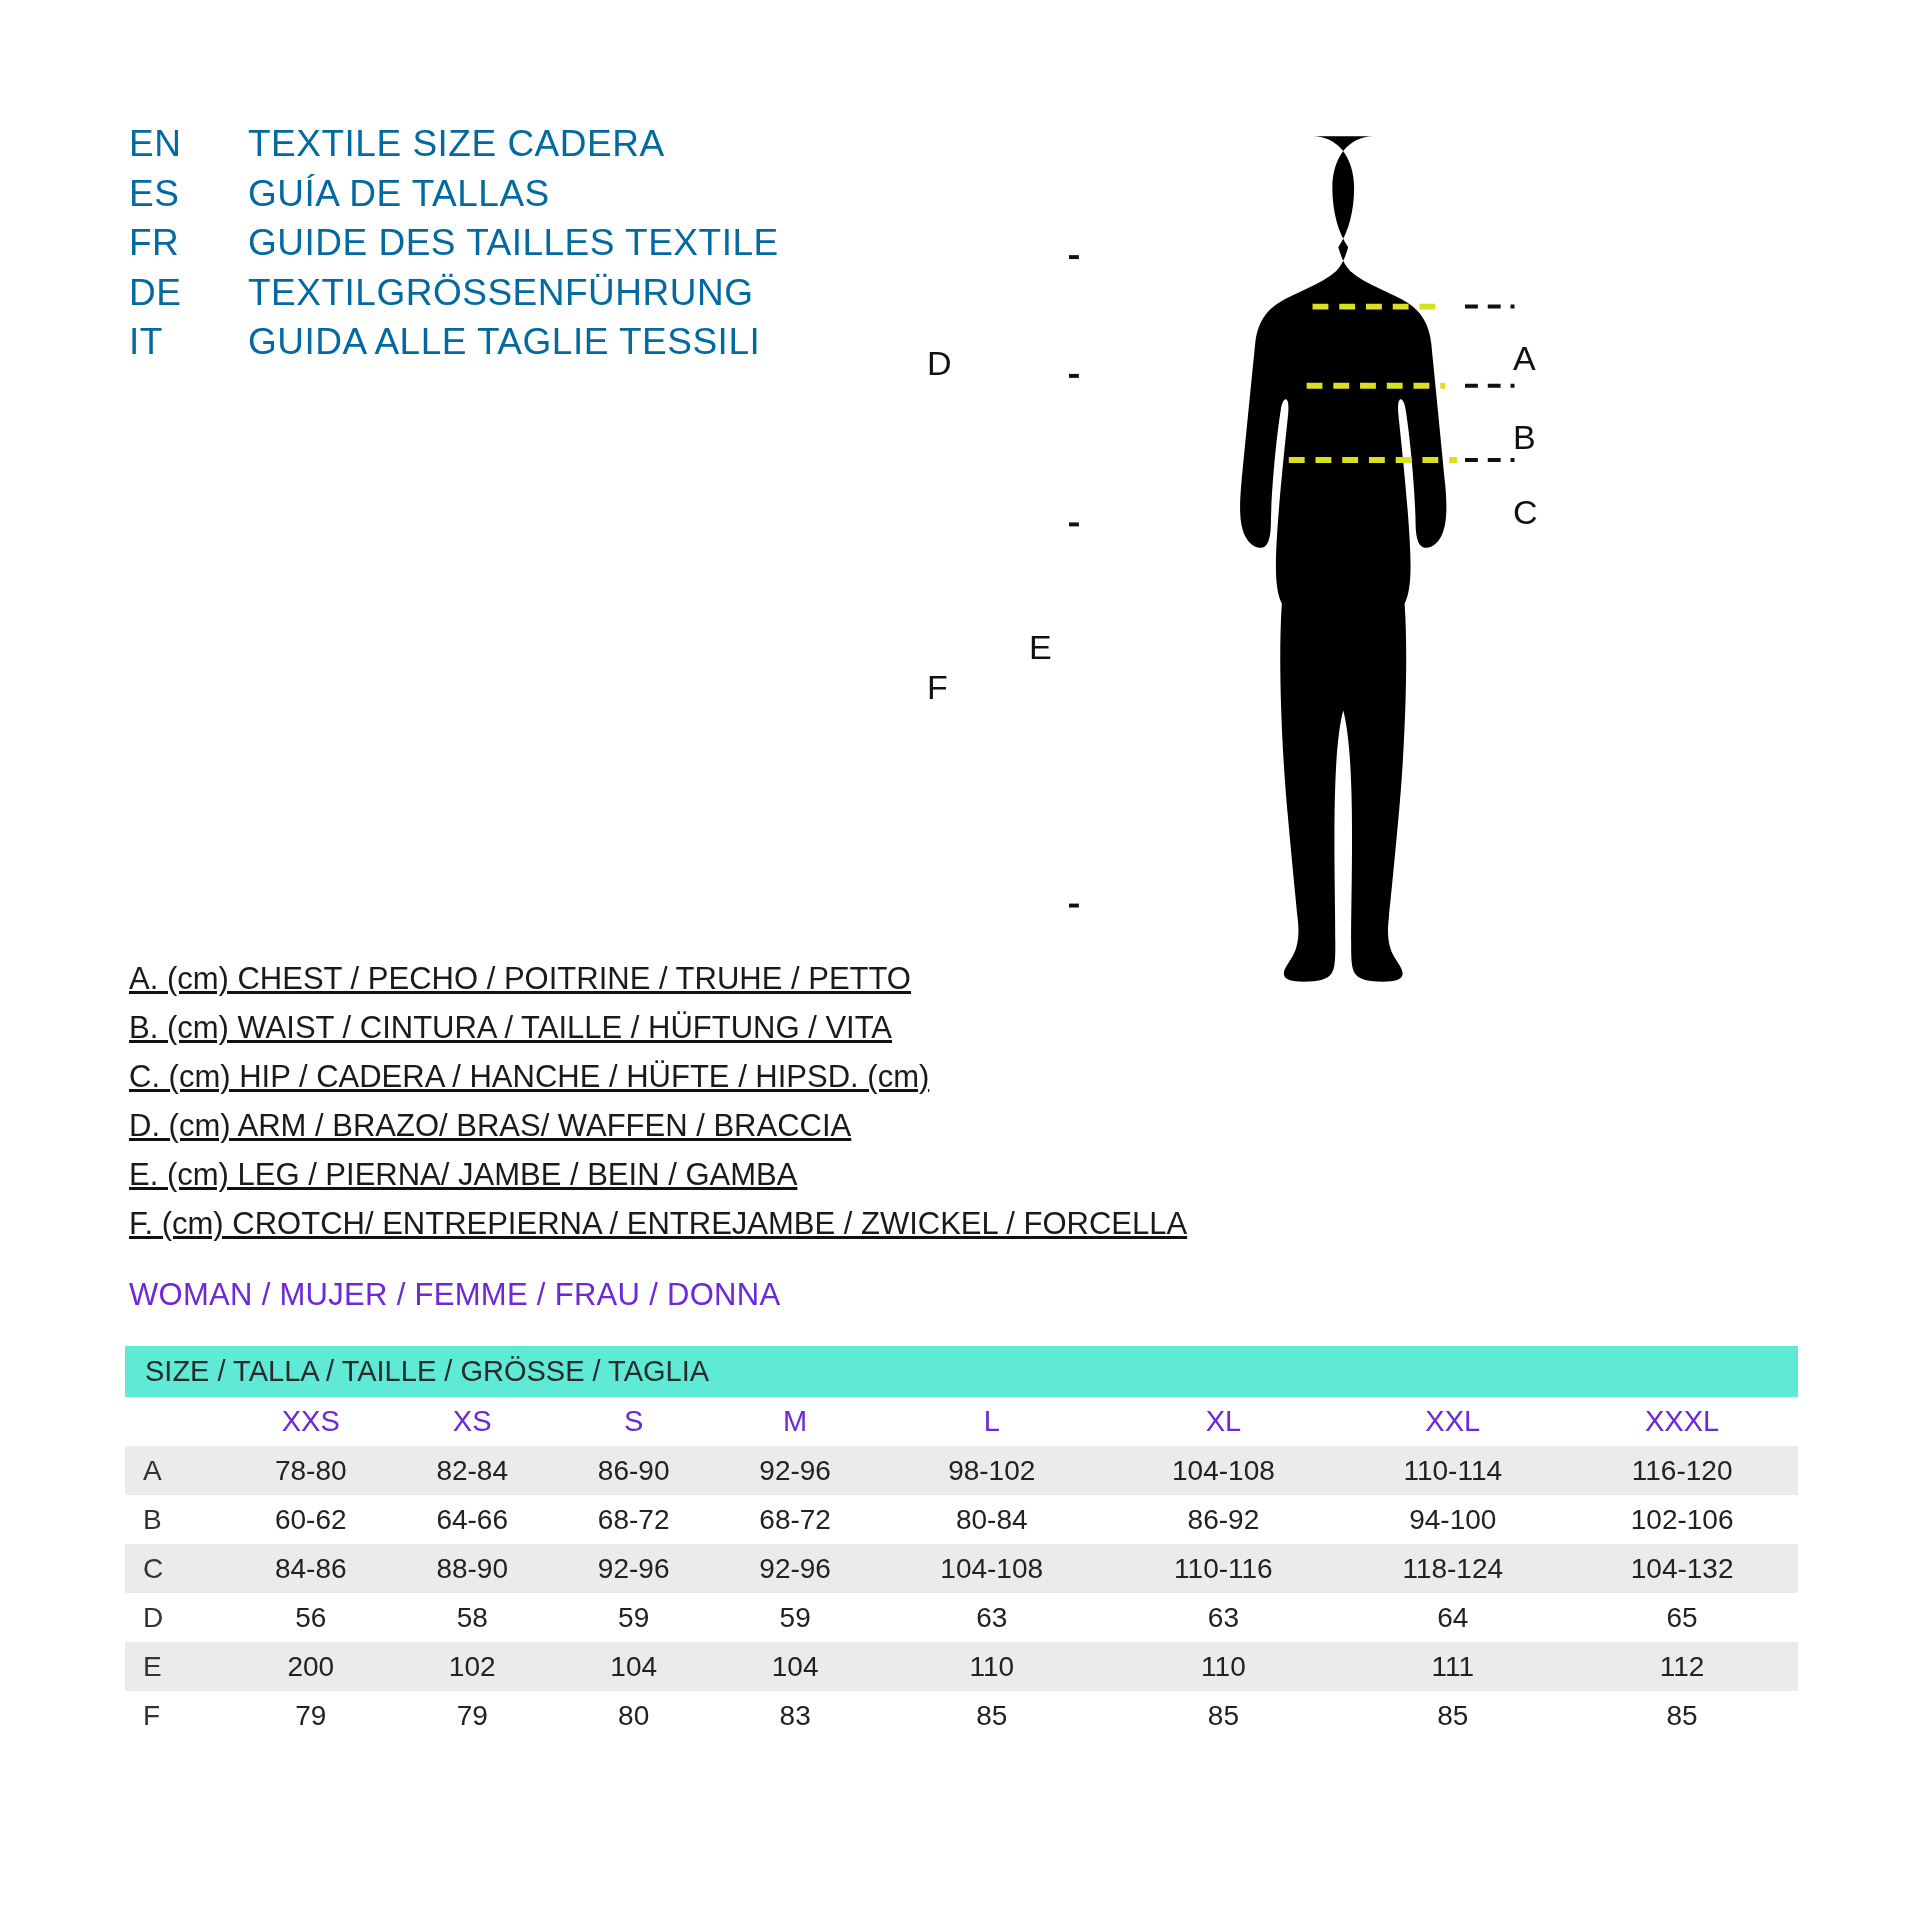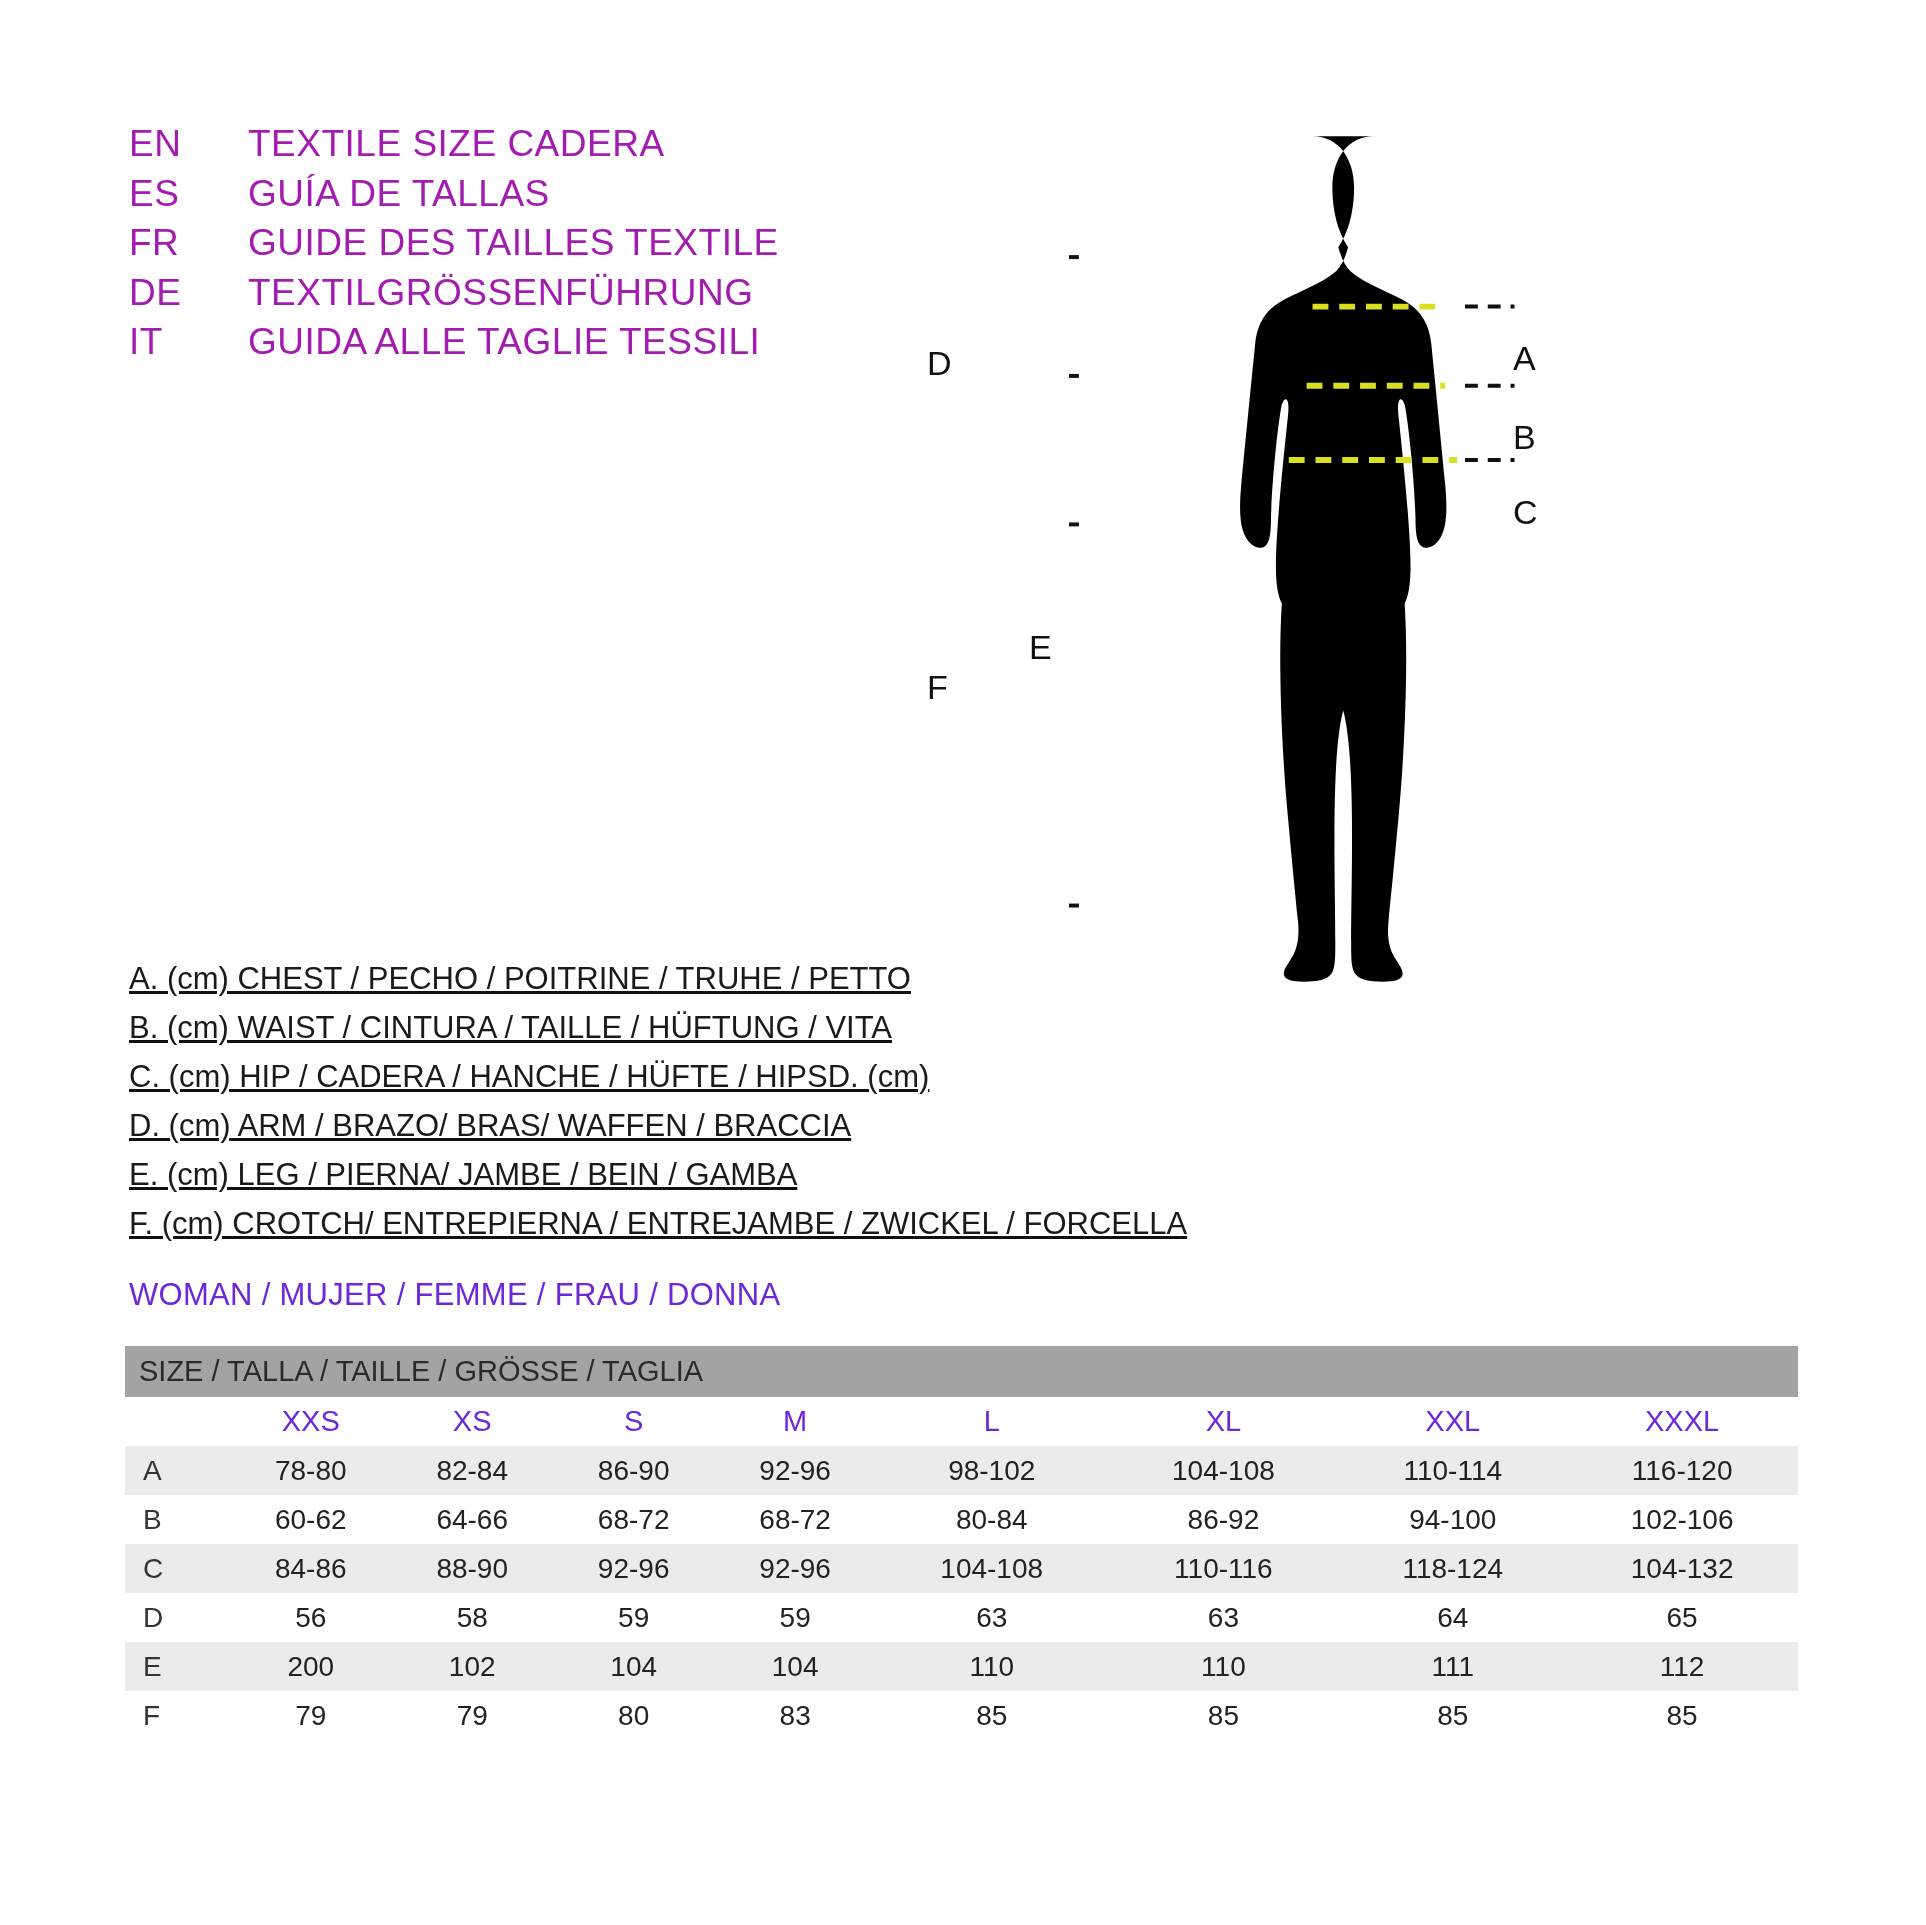--- a/index.html
+++ b/index.html
@@ -22,21 +22,21 @@
     left: 129px;
     top: 119px;
     width: 812px;
   }
   .title-row {
     display: flex;
     align-items: flex-end;
     font-size: 37px;
     letter-spacing: 0.5px;
     line-height: 1.34;
-    color: #a21caf;
+    color: #0369a1;
   }
   .title-lang {
     width: 119px;
     flex: 0 0 119px;
   }
   .title-text { flex: 1 1 auto; }
 
   
   .legend-block {
     position: absolute;
@@ -71,23 +71,23 @@
     font-size: 28px;
     color: #222222;
   }
   .size-table th, .size-table td {
     padding: 0;
     height: 49px;
     font-weight: normal;
     text-align: center;
   }
   .size-table tr.header-row th {
-    background: #a3a3a3;
+    background: #5eead4;
     text-align: left;
-    padding-left: 14px;
+    padding-left: 20px;
     font-size: 29px;
     color: #2a2a2a;
     height: 51px;
   }
   .size-table tr.sizes-row td {
     background: #ffffff;
     color: #6d28d9;
     font-size: 29px;
   }
   .size-table tr.shade td { background: #ebebeb; }

